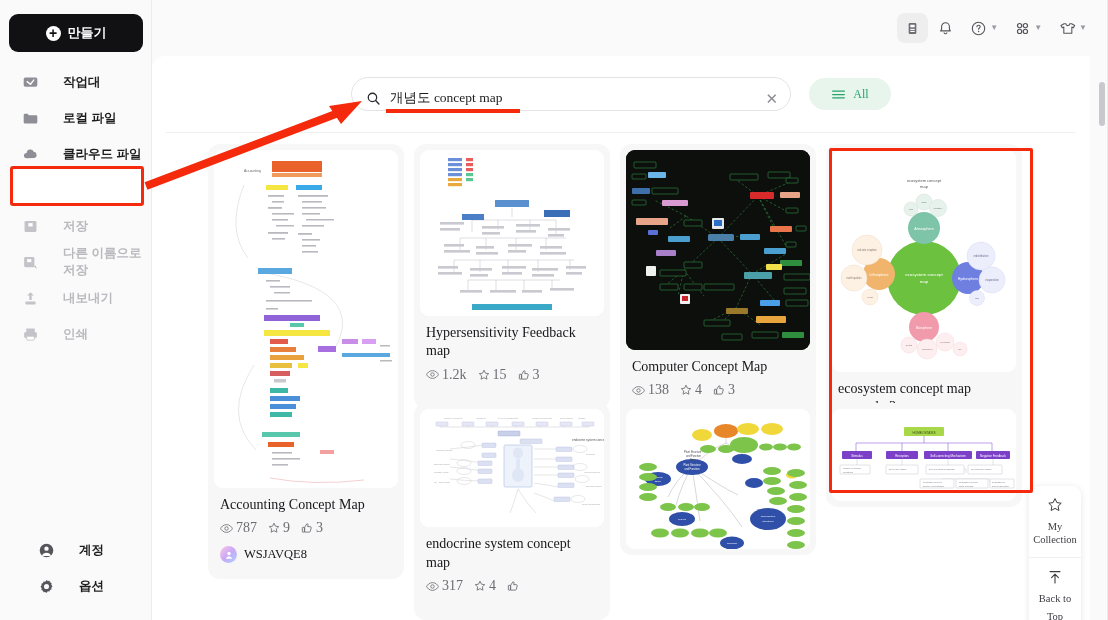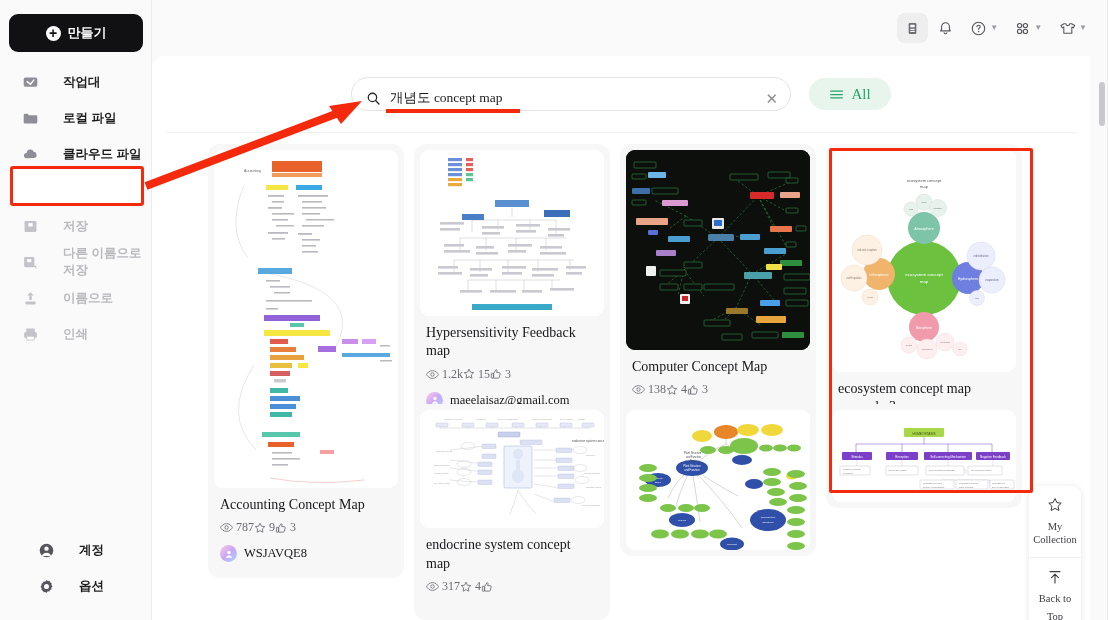--- a/index.html
+++ b/index.html
@@ -106,21 +106,21 @@
     position: absolute; left: 34px; bottom: -3px;
     width: 134px; height: 4px; background: #f52a0c;
   }
   .allbtn {
     width: 82px; height: 32px; border-radius: 16px;
     background: #e7f5ec;
     display: flex; align-items: center; justify-content: center; gap: 7px;
     cursor: pointer;
   }
   .allbtn .lbl {
-    font-size: 15px; color: #26a269;
+    font-size: 12px; color: #26a269;
     font-family: "Liberation Serif", serif;
   }
 
   .divider {
     position: absolute; left: 14px; top: 76px; width: 910px; height: 1px;
     background: #f0f0f1;
   }
 
   
   .grid {
@@ -147,22 +147,22 @@
     overflow: hidden;
     position: relative;
   }
   .cbody { padding: 8px 6px 10px 6px; }
   .ctitle {
     font-size: 14px; line-height: 1.32; color: #17171a;
     font-family: "Liberation Serif", serif;
     margin-bottom: 6px;
   }
   .cstats {
-    display: flex; align-items: center; 
-    font-size: 12px; color: #6b6b72;
+    display: flex; align-items: center; gap: 11px;
+    font-size: 14px; color: #6b6b72;
     font-family: "Liberation Serif", serif;
     margin-bottom: 10px;
   }
   .cstat { display: flex; align-items: center; gap: 3px; }
   .cauthor { display: flex; align-items: center; gap: 7px; }
   .av {
     width: 17px; height: 17px; border-radius: 50%;
     background: linear-gradient(135deg,#ffc8e6 0%,#c9a8f5 50%,#a8d4ff 100%);
     display: flex; align-items: center; justify-content: center;
     flex: 0 0 17px;
@@ -284,21 +284,21 @@
           <path d="M13.5 14.5l4 3-1.3-4z" fill="#c3c3c9"></path>
         </svg>
         <span>다른 이름으로 저장</span>
       </div>
 
       <div class="nav-item dim">
         <svg class="nav-ic" viewBox="0 0 20 20">
           <path d="M10 2.5l4 4h-2.6v5.2H8.6V6.5H6z" fill="#c3c3c9"></path>
           <rect x="4" y="13.5" width="12" height="3.6" rx="1.2" fill="#c3c3c9"></rect>
         </svg>
-        <span>이름으로</span>
+        <span>내보내기</span>
       </div>
 
       <div class="nav-item dim">
         <svg class="nav-ic" viewBox="0 0 20 20">
           <rect x="5" y="3" width="10" height="4" rx="0.8" fill="#c3c3c9"></rect>
           <rect x="2.5" y="7" width="15" height="7" rx="1.8" fill="#c3c3c9"></rect>
           <rect x="5.5" y="12" width="9" height="4.6" rx="0.8" fill="#fff" stroke="#c3c3c9" stroke-width="1"></rect>
         </svg>
         <span>인쇄</span>
       </div>
@@ -581,29 +581,20 @@
               </svg>
               <span>15</span>
             </span>
             <span class="cstat">
               <svg width="12" height="12" viewBox="0 0 14 14">
                 <path d="M4.3 6.2l2.6-4.1c.8-.2 1.4.4 1.3 1.2l-.4 2.1h3c.8 0 1.3.7 1.1 1.4l-1 4c-.1.6-.6 1-1.2 1H4.3z" fill="none" stroke="#6b6b72" stroke-width="1"></path>
                 <rect x="1.6" y="6.2" width="2.4" height="5.6" rx="0.5" fill="none" stroke="#6b6b72" stroke-width="1"></rect>
               </svg>
               <span>3</span>
             </span>
-          </div>
-          <div class="cauthor">
-            <span class="av">
-              <svg width="10" height="10" viewBox="0 0 12 12">
-                <circle cx="6" cy="4.2" r="2" fill="#fff"></circle>
-                <path d="M2.2 10.4a3.9 3.9 0 017.6 0z" fill="#fff"></path>
-              </svg>
-            </span>
-            <span class="aname">maeelaisaz@gmail.com</span>
           </div>
         </div>
       </div>
 
       <div class="card">
         <div class="thumb" style="height:200px;background:#0d0f0d">
           <svg width="184" height="200" viewBox="0 0 184 200">
             <rect width="184" height="200" fill="#0d0f0d"></rect>
             <g stroke="#2f8f3f" stroke-width="0.6" stroke-dasharray="2.5 2" fill="none">
               <path d="M92 88 L60 66 M60 66 L28 50 M60 66 L44 78 M92 88 L132 46 M92 88 L58 120 M58 120 L34 140 M58 120 L52 146 M58 120 L78 146 M92 88 L126 124 M126 124 L160 104 M126 124 L148 150 M126 124 L110 158 M132 46 L108 28 M132 46 L164 32 M132 46 L162 62 M132 46 L150 82 M132 46 L160 96 M110 158 L92 176 M110 158 L136 176 M110 158 L82 172 M92 88 L118 86"></path>

